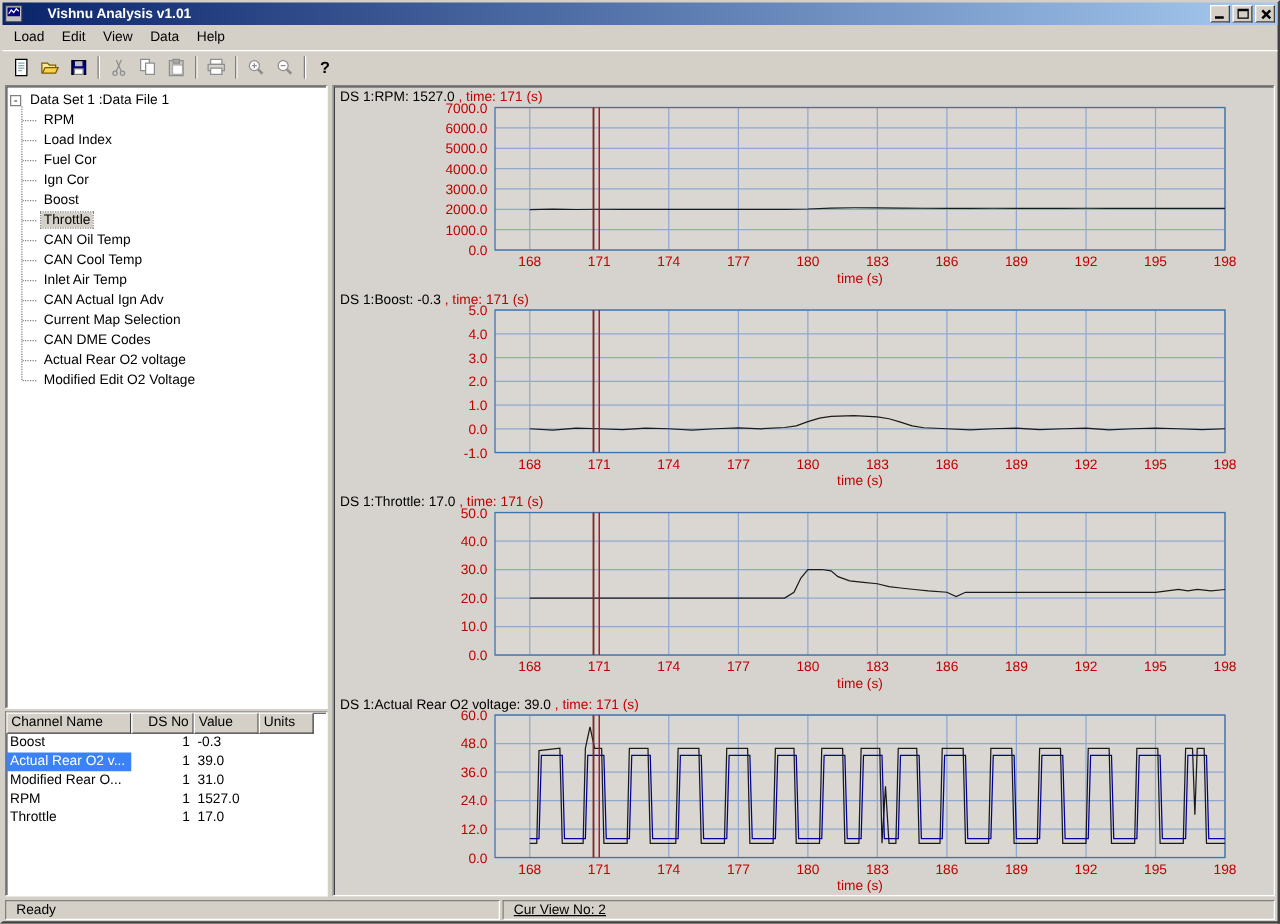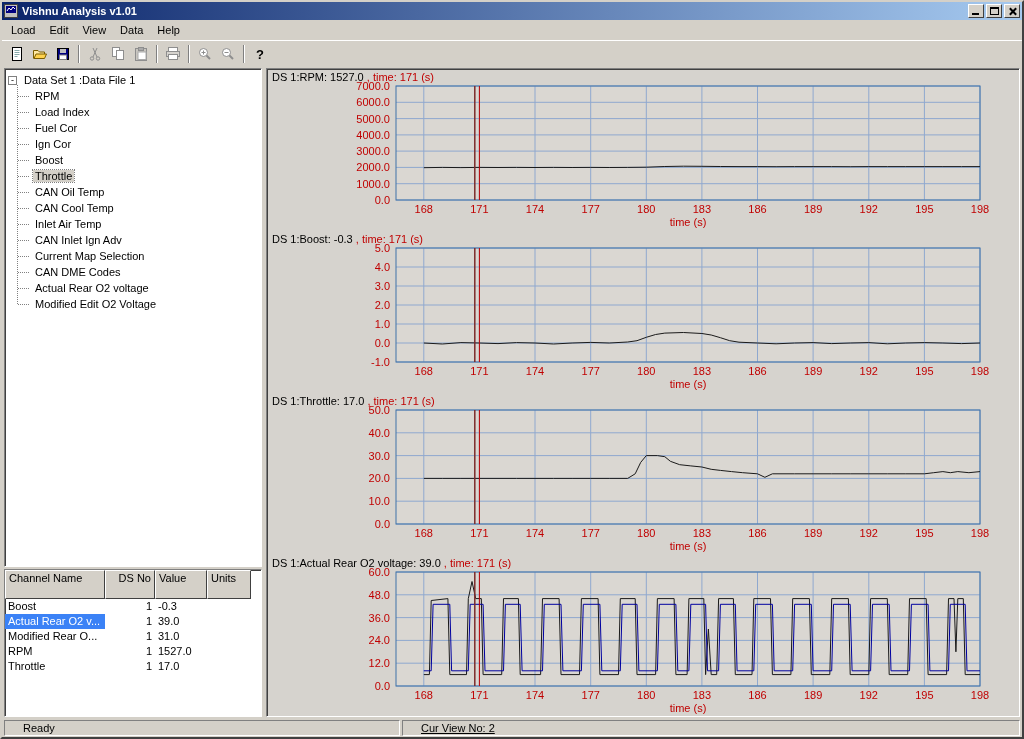--- a/index.html
+++ b/index.html
@@ -2,21 +2,21 @@
 <html><head>
 <meta charset="utf-8">
 <style>
   *{margin:0;padding:0;box-sizing:border-box;font-family:"Liberation Sans",sans-serif;}
   html,body{width:1024px;height:739px;overflow:hidden;}
   body{background:#d4d0c8;}
   .window{width:1024px;height:739px;display:flex;flex-direction:column;background:#d4d0c8;
           border:2px solid;border-color:#d4d0c8 #404040 #404040 #d4d0c8;}
   
   .titlebar{height:18px;flex:0 0 18px;background:linear-gradient(to right,#0a246a,#a6caf0);
-            display:flex;align-items:center;padding:0 2px;color:#fff;font-weight:bold;font-size:11px;gap:4px;}
+            display:flex;align-items:center;padding:0 2px;color:#fff;font-weight:bold;font-size:11px;gap:20px;}
   .app-icon{width:14px;height:14px;flex:0 0 14px;}
   .title-buttons{margin-left:auto;display:flex;gap:2px;}
   .tbtn{width:16px;height:14px;background:#d4d0c8;border:1px solid;border-color:#fff #404040 #404040 #fff;
         position:relative;display:inline-block;}
   .glyph-min{position:absolute;left:3px;bottom:2px;width:7px;height:2px;background:#000;}
   .glyph-max{position:absolute;left:3px;top:2px;width:9px;height:8px;border:1px solid #000;border-top:2px solid #000;}
   .glyph-close{position:absolute;left:2px;top:0;width:12px;height:12px;}
   .glyph-close::before,.glyph-close::after{content:"";position:absolute;left:5px;top:2px;width:2px;height:9px;background:#000;}
   .glyph-close::before{transform:rotate(45deg);}
   .glyph-close::after{transform:rotate(-45deg);}
@@ -38,38 +38,38 @@
   .expander{width:9px;height:9px;flex:0 0 9px;border:1px solid #808080;background:#fff;font-size:9px;line-height:7px;text-align:center;color:#000;}
   .tree-children{position:relative;margin-left:4px;}
   .tree-children::before{content:"";position:absolute;left:5px;top:-3px;bottom:8px;border-left:1px dotted #808080;}
   .tree-item{position:relative;height:16px;line-height:16px;padding-left:21px;white-space:nowrap;}
   .tree-item::before{content:"";position:absolute;left:6px;top:8px;width:11px;border-top:1px dotted #808080;}
   .tree-label{padding:0 2px;}
   .tree-label.selected{background:#d4d0c8;outline:1px dotted #808080;}
   
   .table-panel{height:148px;flex:0 0 148px;background:#fff;overflow:hidden;font-size:11px;}
   .t-header{display:flex;}
-  .th{background:#d4d0c8;border:1px solid;border-color:#fff #404040 #404040 #fff;height:29px;line-height:15px;padding:0 3px;overflow:hidden;white-space:nowrap;}
+  .th{background:#d4d0c8;border:1px solid;border-color:#fff #404040 #404040 #fff;height:17px;line-height:15px;padding:0 3px;overflow:hidden;white-space:nowrap;}
   .tr{display:flex;height:15px;line-height:15px;}
   .td{padding:0 3px;overflow:hidden;white-space:nowrap;}
   .col0{width:100px;flex:0 0 100px;}
   .col1{width:50px;flex:0 0 50px;text-align:right;}
   .col2{width:52px;flex:0 0 52px;}
   .col3{width:44px;flex:0 0 44px;}
   .td.num,.th.num{}
   .td.sel{background:#3b82f6;color:#fff;}
   
   .splitter{width:4px;flex:0 0 4px;}
   .charts-wrap{flex:1;background:#d6d3ce;overflow:hidden;padding:1px;}
   .charts-wrap svg{display:block;}
   svg text.tick{fill:#c00000;font-size:11px;}
   svg text.ctitle{fill:#000;font-size:11px;}
   
   .statusbar{height:18px;flex:0 0 18px;display:flex;gap:2px;padding:1px 2px;align-items:stretch;font-size:11px;}
-  .status-panel{border:1px solid;border-color:#808080 #fff #fff #808080;padding:0 18px;line-height:14px;}
+  .status-panel{border:1px solid;border-color:#808080 #fff #fff #808080;padding:0 8px;line-height:14px;}
   .status-left{width:396px;flex:0 0 396px;}
   .status-right{flex:1;text-decoration:underline;}
 </style>
 </head>
 <body>
 
 <div class="window">
 
   <div class="titlebar">
     <svg class="app-icon" viewBox="0 0 14 14">
@@ -181,21 +181,21 @@
           <div class="tree-children">
             <div class="tree-item"><span class="tree-label">RPM</span></div>
             <div class="tree-item"><span class="tree-label">Load Index</span></div>
             <div class="tree-item"><span class="tree-label">Fuel Cor</span></div>
             <div class="tree-item"><span class="tree-label">Ign Cor</span></div>
             <div class="tree-item"><span class="tree-label">Boost</span></div>
             <div class="tree-item"><span class="tree-label selected">Throttle</span></div>
             <div class="tree-item"><span class="tree-label">CAN Oil Temp</span></div>
             <div class="tree-item"><span class="tree-label">CAN Cool Temp</span></div>
             <div class="tree-item"><span class="tree-label">Inlet Air Temp</span></div>
-            <div class="tree-item"><span class="tree-label">CAN Inlet Ign Adv</span></div>
+            <div class="tree-item"><span class="tree-label">CAN Actual Ign Adv</span></div>
             <div class="tree-item"><span class="tree-label">Current Map Selection</span></div>
             <div class="tree-item"><span class="tree-label">CAN DME Codes</span></div>
             <div class="tree-item"><span class="tree-label">Actual Rear O2 voltage</span></div>
             <div class="tree-item"><span class="tree-label">Modified Edit O2 Voltage</span></div>
           </div>
         </div>
       <div class="table-panel sunken">
         <div class="t-header">
             <div class="th col0">Channel Name</div>
             <div class="th col1">DS No</div>

